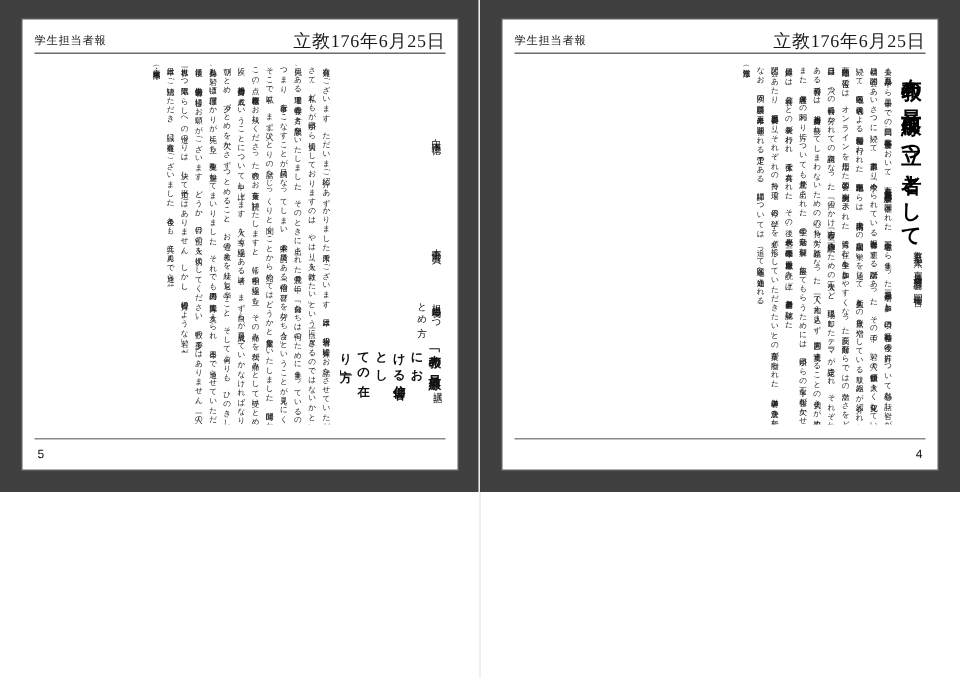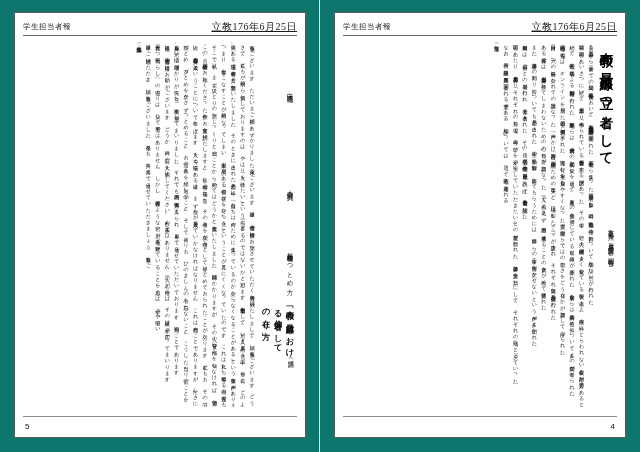--- a/index.html
+++ b/index.html
@@ -17,23 +17,23 @@
   .spread {
     position: relative;
     width: 640px;
     height: 452px;
     background: #ffffff;
     display: flex;
   }
   .page {
     position: relative;
     width: 320px;
-    height: 452px;
+    height: 328px;
     box-sizing: border-box;
-    background: #0f766e;
+    background: #404040;
   }
   .page-inner {
     position: absolute;
     left: 14px;
     right: 14px;
     top: 12px;
     bottom: 14px;
     border: 1px solid #5a5a5a;
     box-sizing: border-box;
     background: #ffffff;
@@ -58,23 +58,22 @@
     left: 8px;
     right: 8px;
     height: 1px;
     background: #6b6b6b;
   }
   .running-title {
     font-size: 7.5px;
     white-space: nowrap;
   }
   .issue-date {
-    font-size: 10px;
+    font-size: 12px;
     white-space: nowrap;
-    text-decoration: underline;
   }
   
   .body-area {
     position: absolute;
     top: 28px;
     bottom: 30px;
     left: 10px;
     right: 10px;
     display: flex;
     flex-direction: row-reverse;

